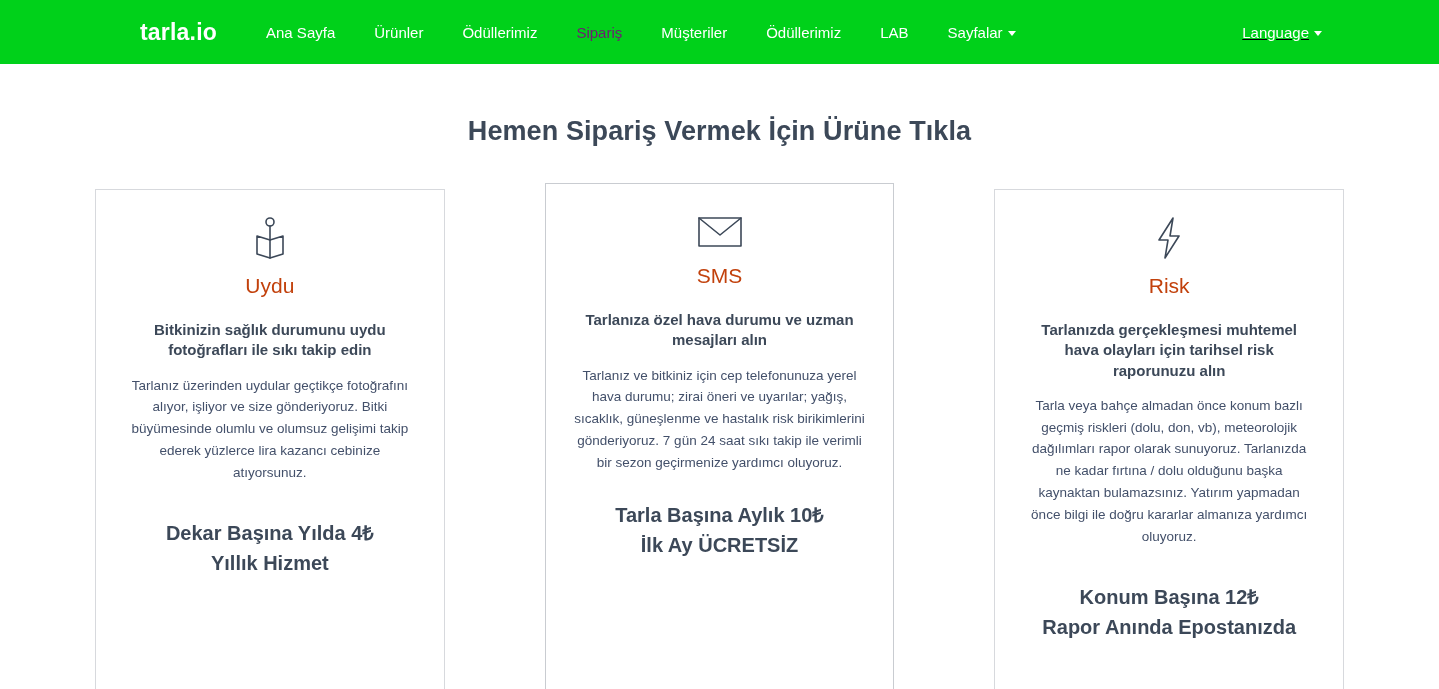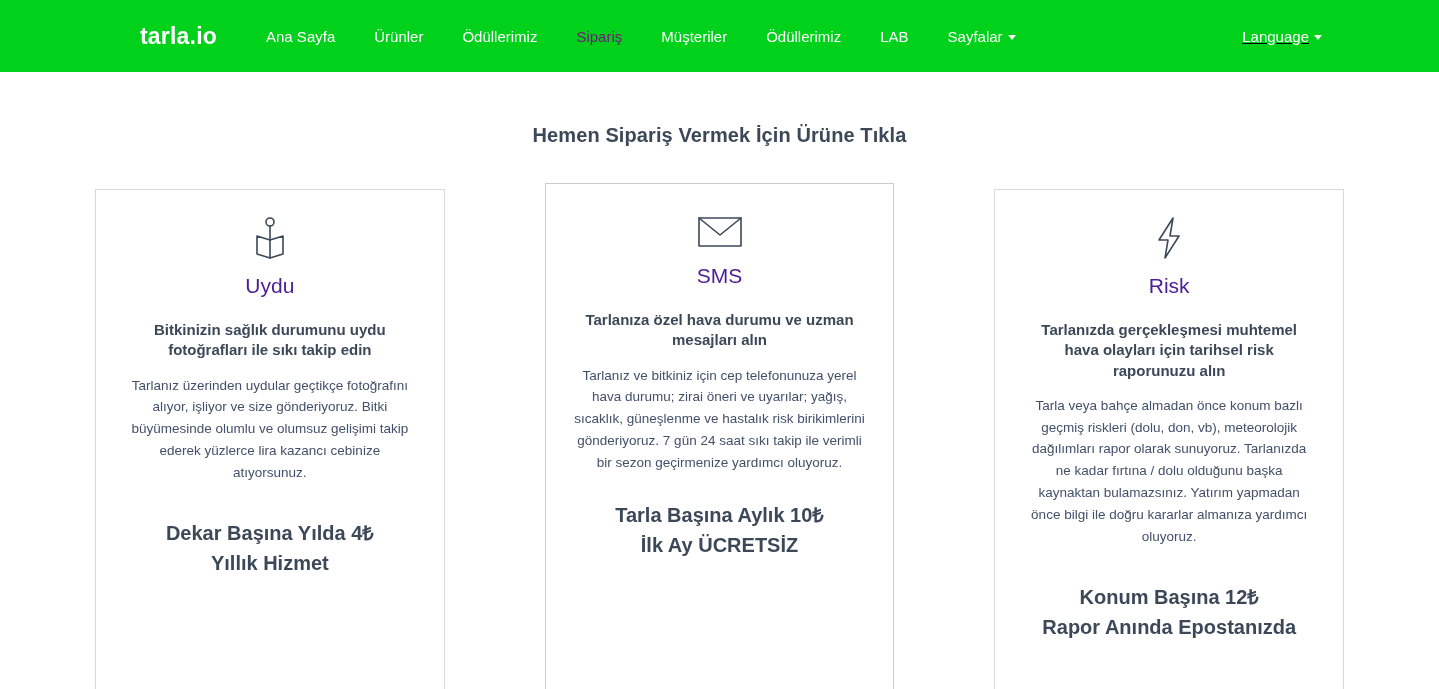--- a/index.html
+++ b/index.html
@@ -8,21 +8,21 @@
     padding: 0;
     width: 1439px;
     height: 689px;
     background: #ffffff;
     font-family: "Liberation Sans", sans-serif;
     overflow: hidden;
   }
 
   
   .navbar {
-    height: 72px;
+    height: 64px;
     background: #00d11a;
     display: flex;
     align-items: center;
     padding: 0 40px 0 140px;
     position: relative;
   }
   .brand {
     color: #ffffff;
     font-size: 23px;
     font-weight: bold;
@@ -58,21 +58,21 @@
     border-left: 4px solid transparent;
     border-right: 4px solid transparent;
     border-top: 5px solid #ffffff;
     vertical-align: middle;
   }
 
   
   .page-title {
     text-align: center;
     color: #3c4858;
-    font-size: 20px;
+    font-size: 27px;
     font-weight: bold;
     margin: 52px 0 0 0;
     letter-spacing: 0.1px;
   }
 
   .cards {
     display: flex;
     justify-content: center;
     gap: 100px;
     margin-top: 42px;
@@ -93,21 +93,21 @@
     border-color: #c9ccd1;
   }
   .card-icon {
     height: 52px;
     display: flex;
     align-items: center;
     justify-content: center;
     color: #3c4858;
   }
   .card-title {
-    color: #4c1d95;
+    color: #c2410c;
     font-size: 21px;
     font-weight: normal;
     margin: 10px 0 0 0;
   }
   .card.featured .card-title { margin-top: 6px; }
   .card-sub {
     color: #3c4858;
     font-size: 15px;
     font-weight: bold;
     line-height: 1.35;

